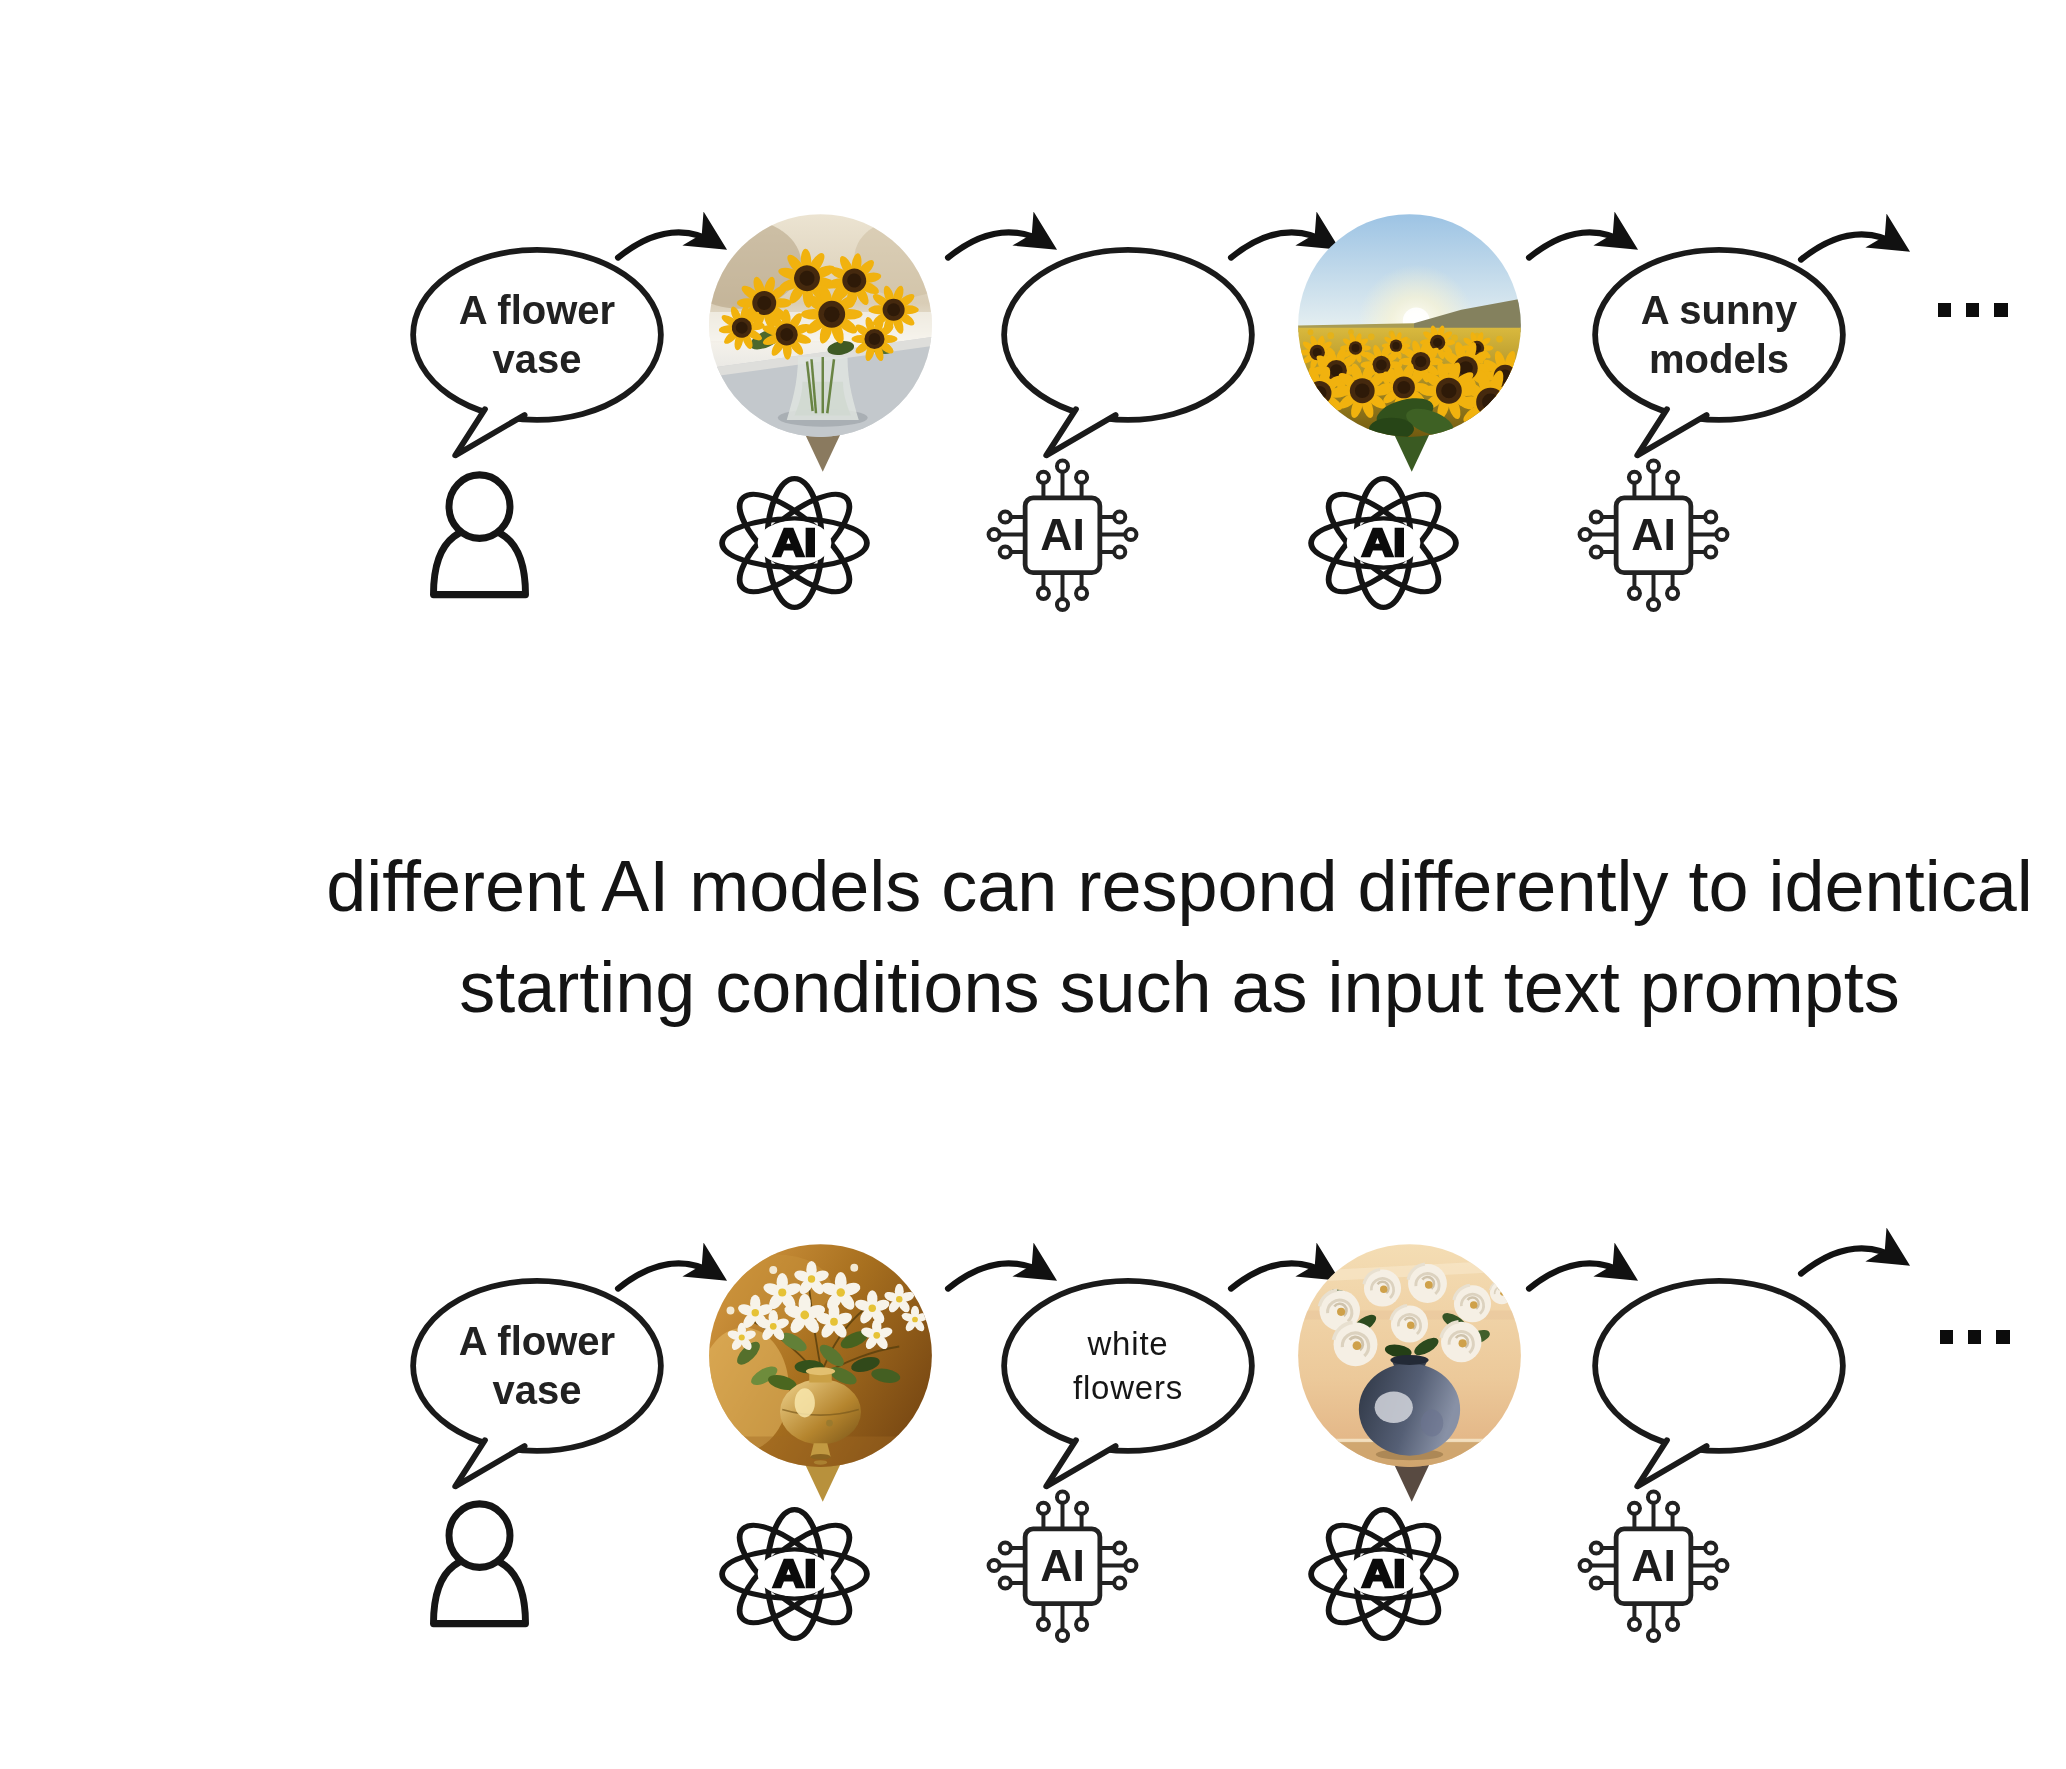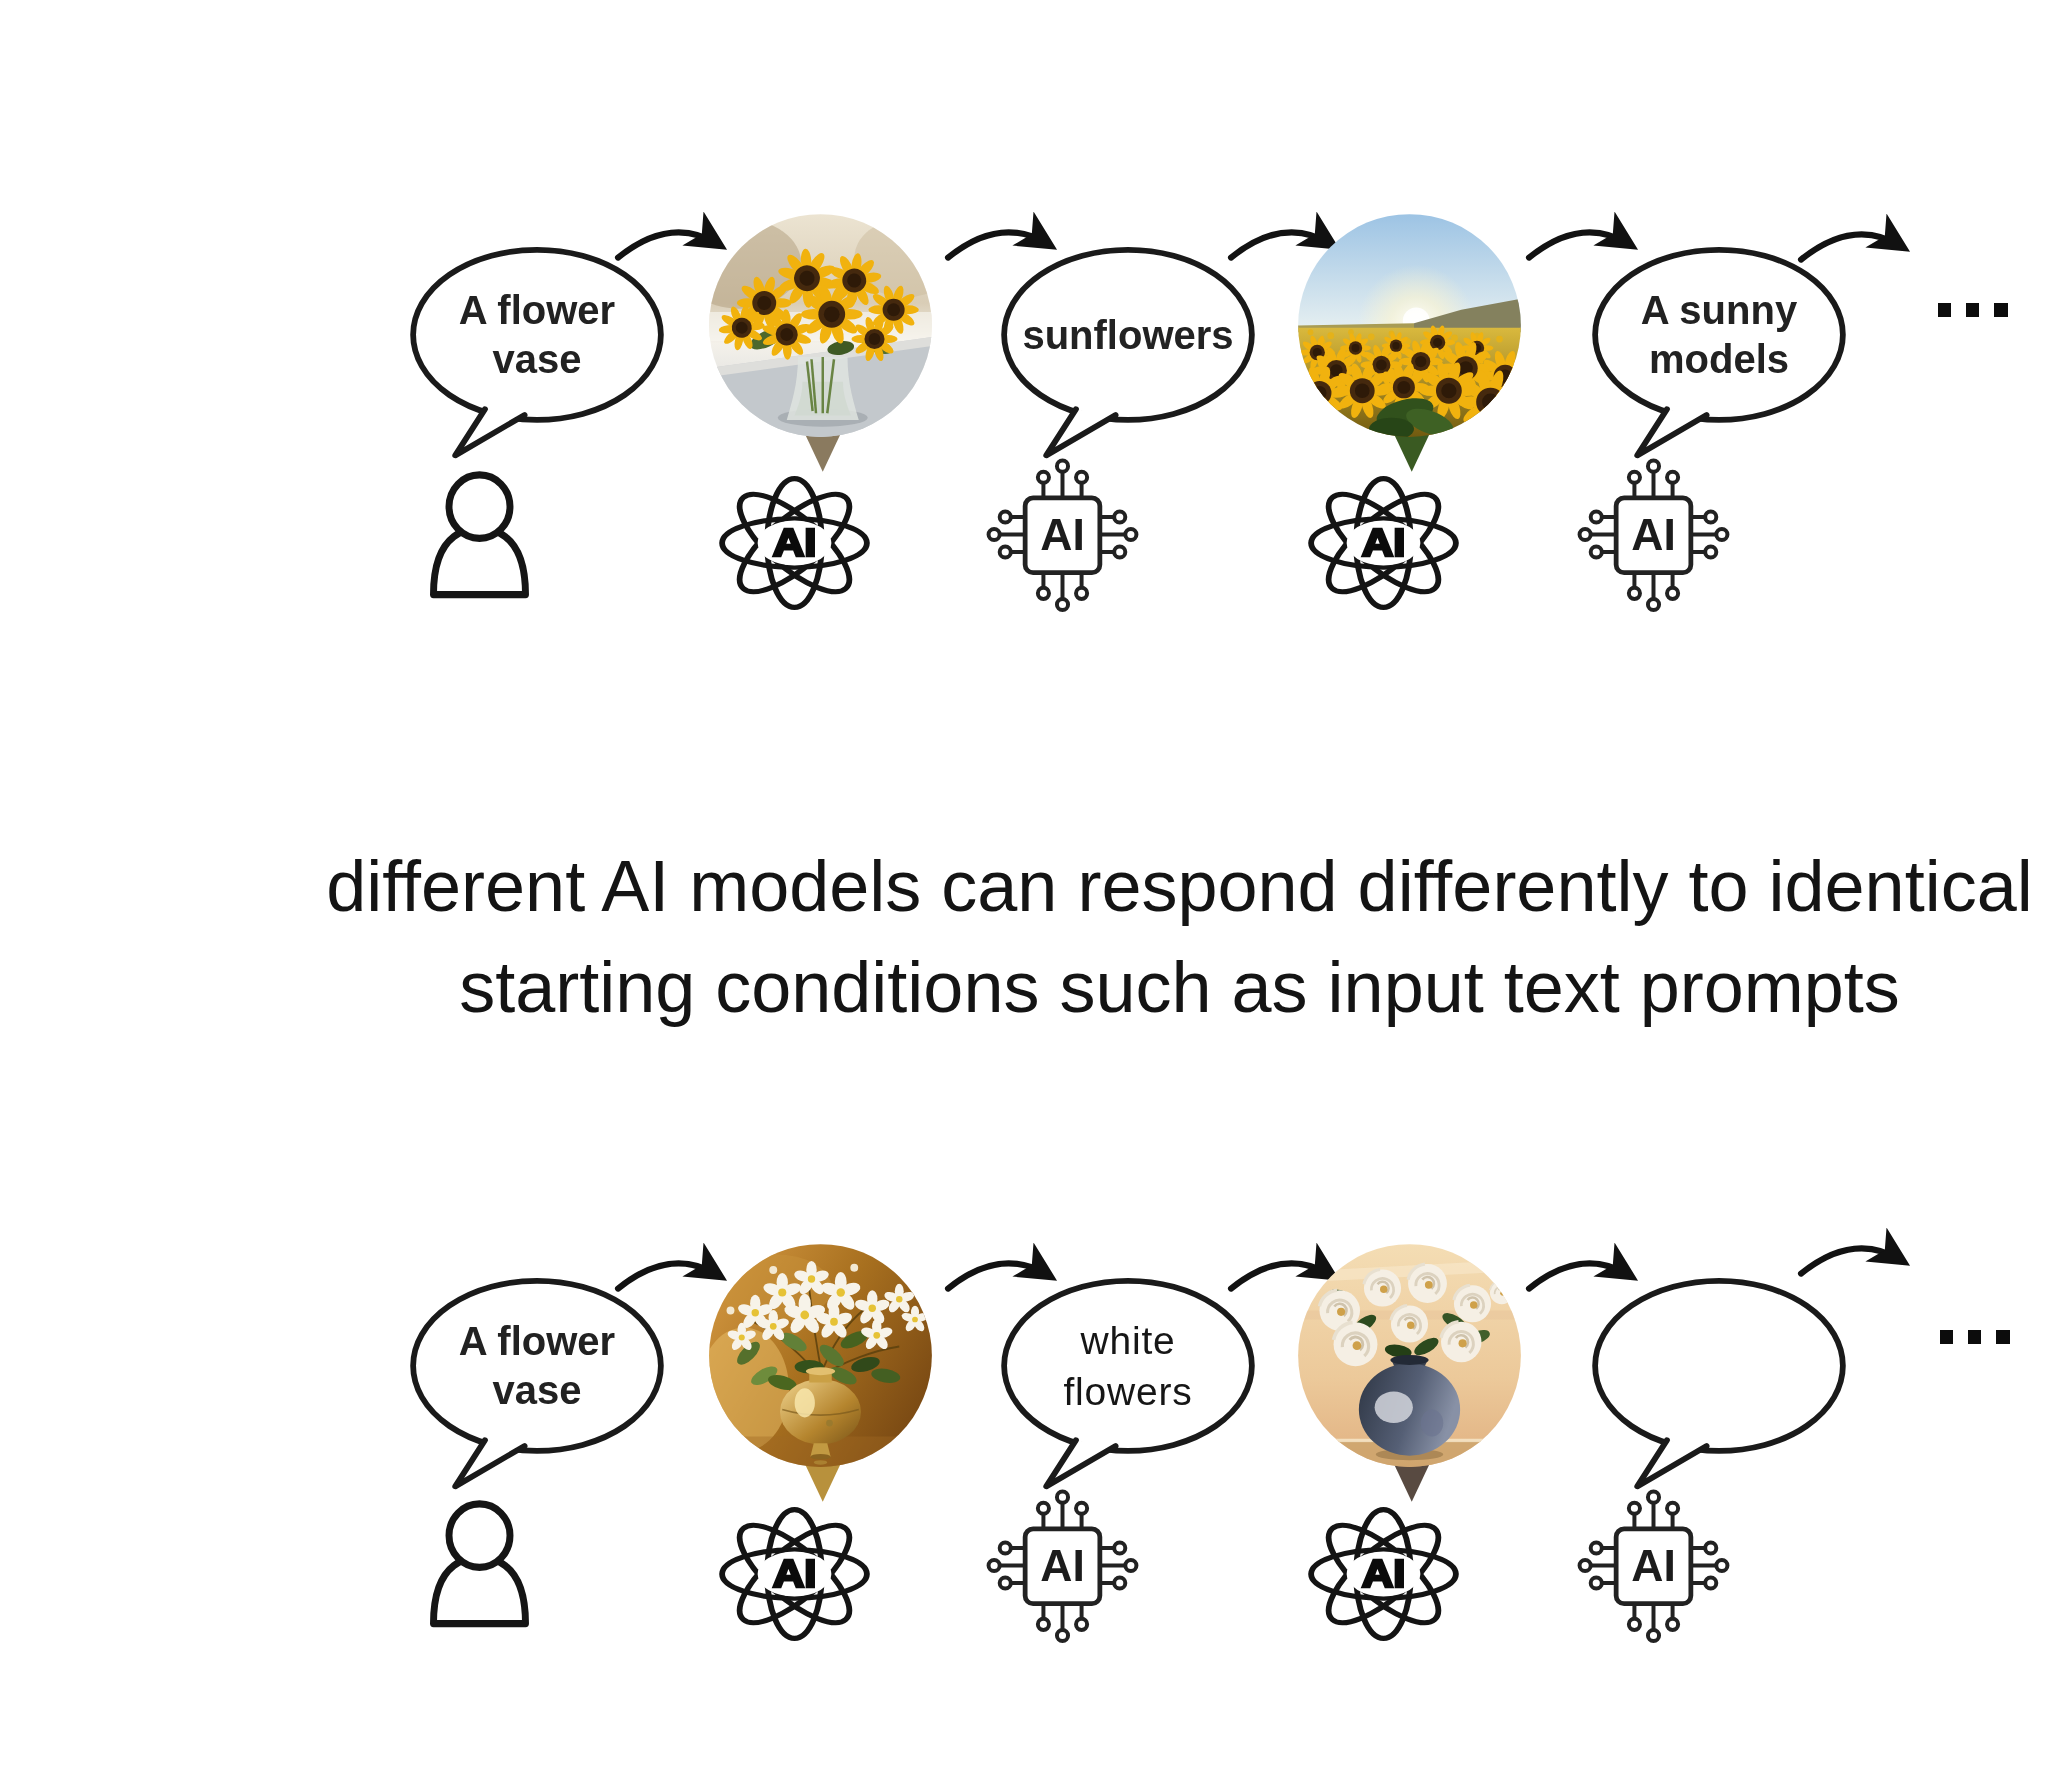--- a/index.html
+++ b/index.html
@@ -8,21 +8,21 @@
   .abs{position:absolute}
   svg{display:block;overflow:visible}
   .defs{position:absolute;width:0;height:0}
 
   .bubble{position:absolute}
   .bubble .shape{position:absolute;left:0;top:0;width:100%;height:100%}
   .bubble-text{position:absolute;left:29px;right:29px;top:40px;height:102px;
                display:flex;align-items:center;justify-content:center;text-align:center;
                color:#222;white-space:pre-line}
   .row-a .bubble-text{font-weight:bold;font-size:40px;line-height:1.22;letter-spacing:0px}
-  .row-b .bubble-text{font-weight:normal;font-size:39px;line-height:1.32;letter-spacing:0.8px;color:#161616}
+  .row-b .bubble-text{font-weight:normal;font-size:33px;line-height:1.32;letter-spacing:0.8px;color:#161616}
 
   .caption{position:absolute;left:0;top:836px;width:100%;text-align:center;
            font-size:72px;line-height:1.40;color:#141414}
   .cap-line{white-space:nowrap}
 
   .dots{position:absolute;display:flex;gap:15px}
   .dots i{display:block;width:13.2px;height:14px;background:#0c0c0c}
   .sr{position:absolute;width:0.4px;height:0.4px;overflow:hidden;clip-path:inset(50%);white-space:nowrap}
 
   .atom-ai{font-size:64px;font-weight:bold;text-anchor:middle;fill:#0b0b0b;stroke:#0b0b0b;stroke-width:4.5px;
@@ -222,21 +222,20 @@
     </svg>
 
     <svg class="abs" style="left:942px;top:209px" width="120" height="70" viewBox="0 0 290 170">
         <use href="#arrow-def"></use>
       </svg>
 
     <div class="bubble row-a abs" style="left:1000px;top:244px;width:256px;height:223px">
       <svg class="shape" viewBox="0 0 310 270" preserveAspectRatio="none">
           <use href="#bubble-shape-def"></use>
         </svg>
-      <div class="bubble-text">sunflowers</div>
     </div>
 
     <svg class="abs" style="left:983px;top:455px" width="159" height="163" viewBox="0 0 200 205">
       <use href="#chip-frame-def"></use>
       <text x="100" y="119" class="chip-ai">AI</text>
     </svg>
 
     <svg class="abs" style="left:1225px;top:209px" width="120" height="70" viewBox="0 0 290 170">
         <use href="#arrow-def"></use>
       </svg>

